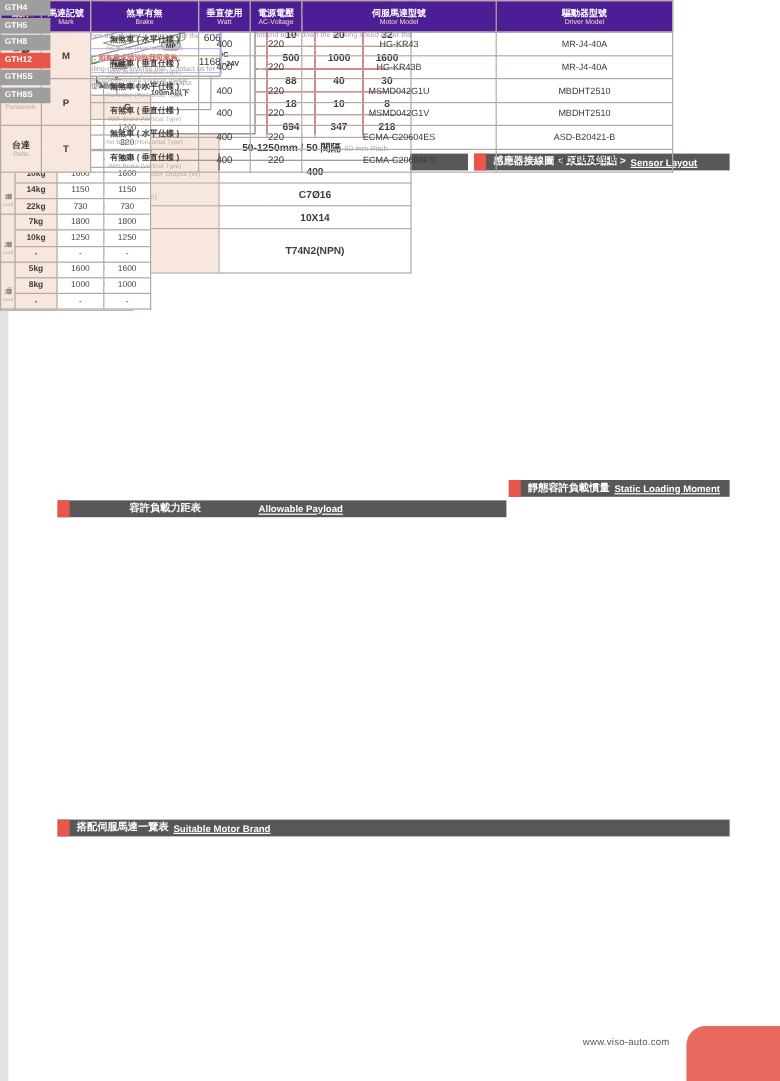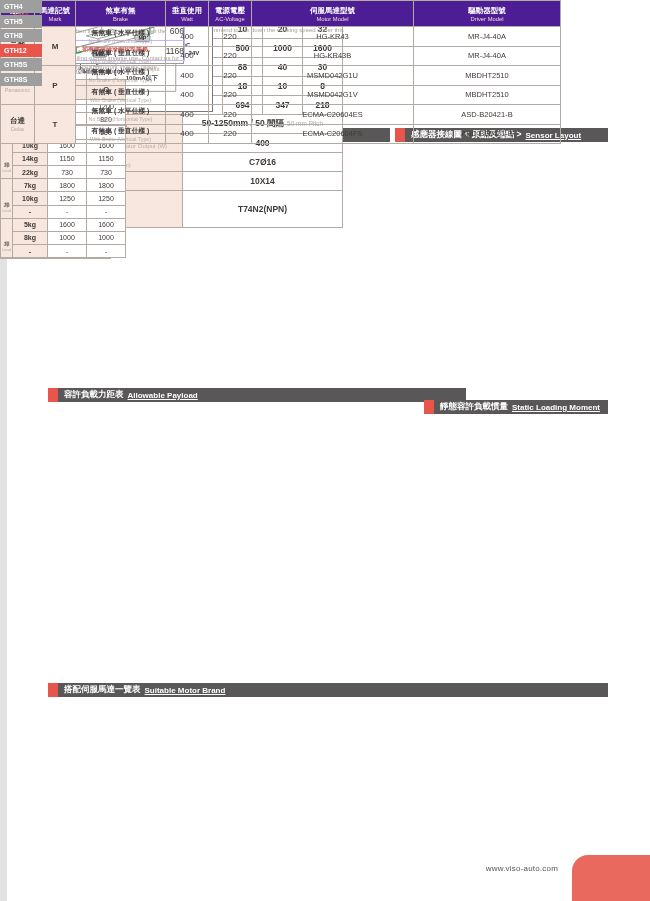--- a/index.html
+++ b/index.html
@@ -351,21 +351,21 @@
       <path d="M175.5,50 l3,0" stroke-width="1.6"></path>
       <path d="M177,44 L177,46"></path>
         <path d="M177,50 L177,56"></path>
       <path d="M173,42 l8,0 l-4,4 z" fill="#444" stroke="none"></path>
     </g>
     <text x="183" y="47" class="d-bold">DC</text>
     <text x="183" y="55" class="d-bold">5~24V</text>
   </svg>
 </div>
 
-<div class="abs bar" style="left:48px; top:388px; width:418px;">
+<div class="abs bar" style="left:48px; top:417px; width:374px;gap:44px;">
   <span class="bar-sq"></span>
   <span class="cn">容許負載力距表</span>
   <span class="en">Allowable Payload</span>
 </div>
 
 <div class="abs ob0">
   <div class="oh-box">
     <svg viewBox="0 0 110 64" width="108" height="62">
       <g stroke="#8a8a8a" fill="none" stroke-width="0.8">
         <path d="M16,42 L62,17 L76,22 L30,47 Z"></path>

